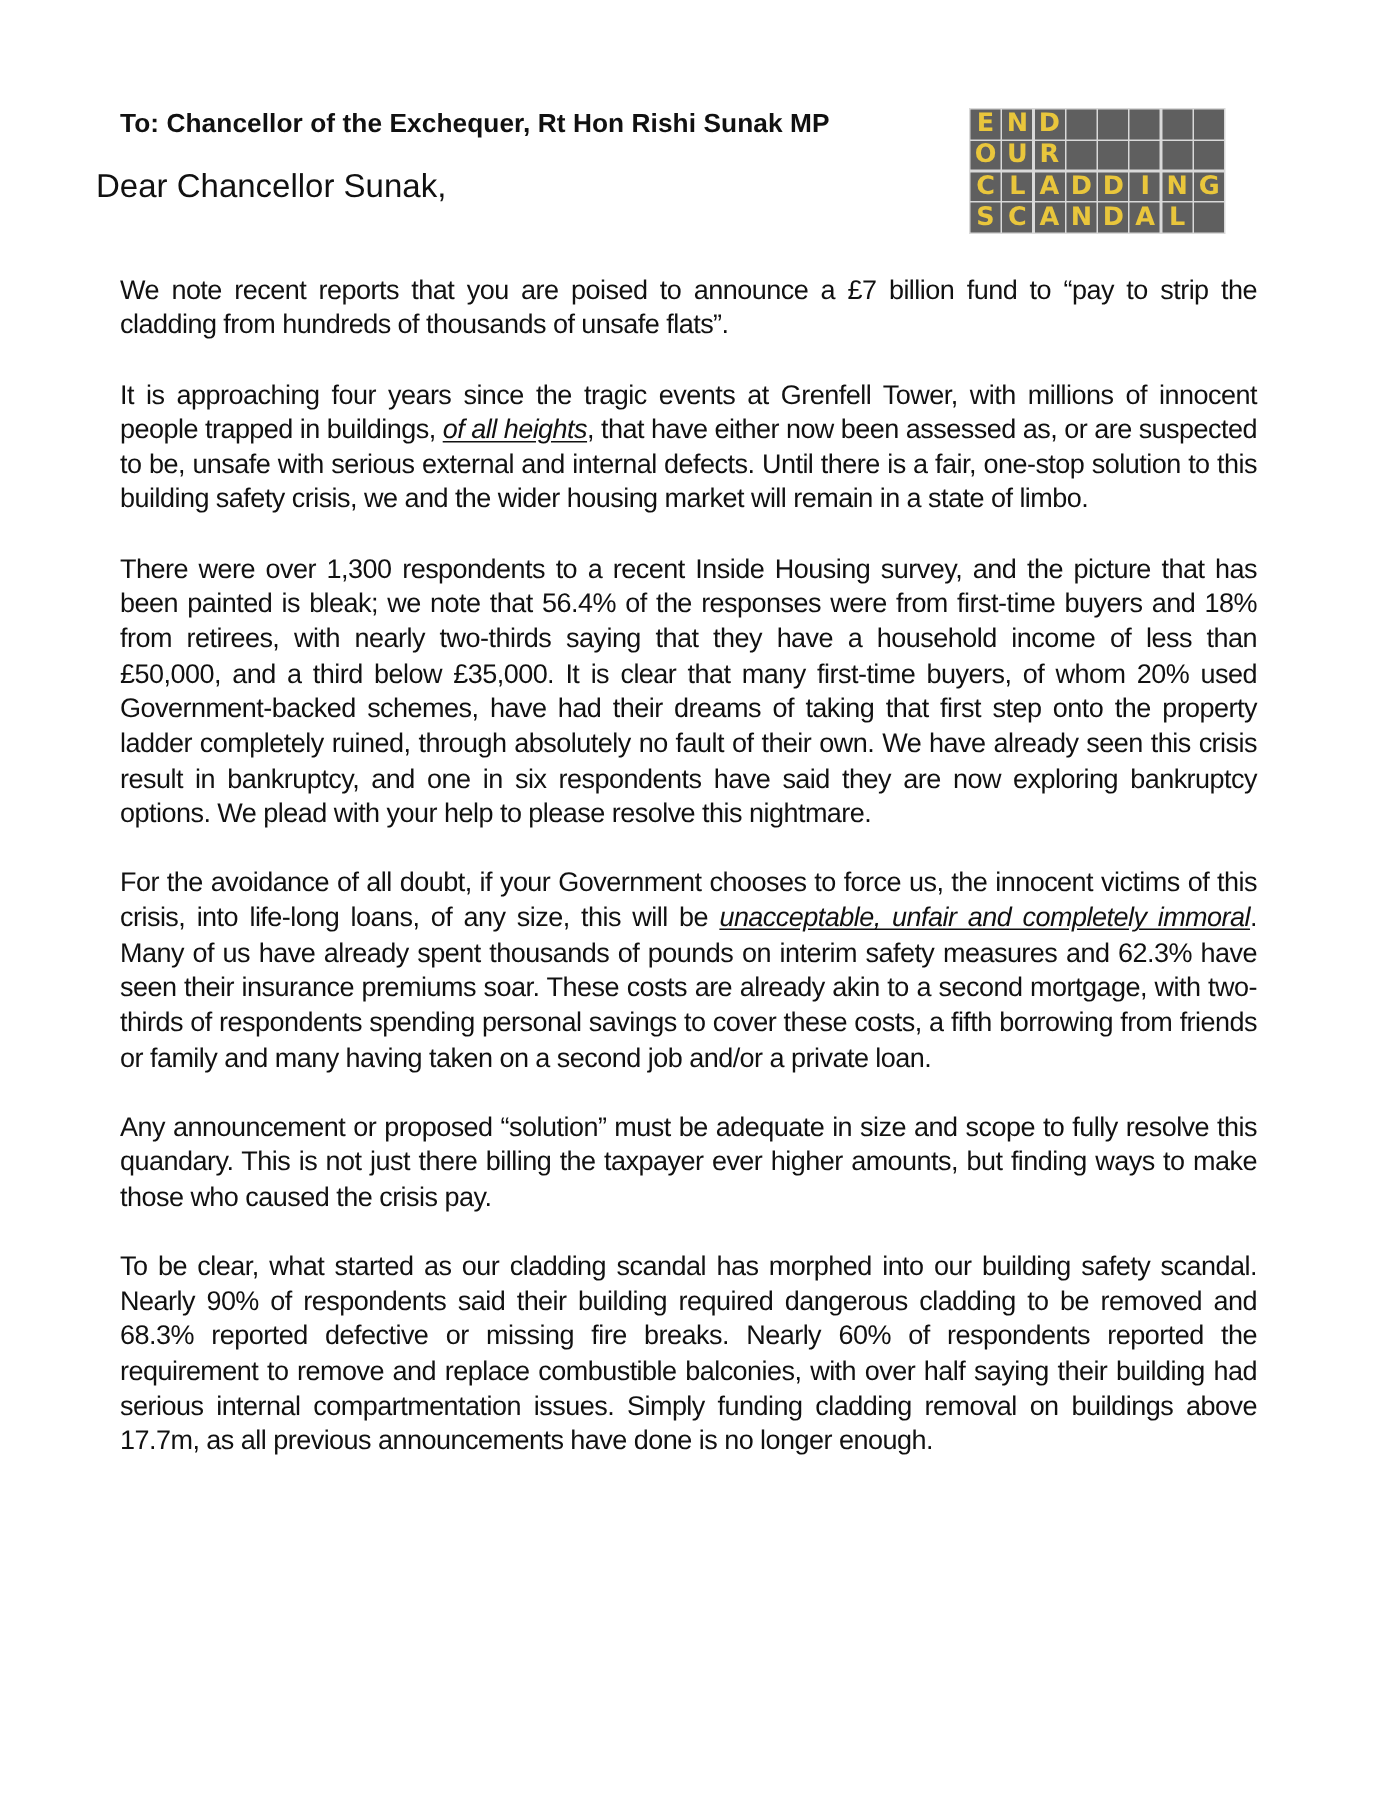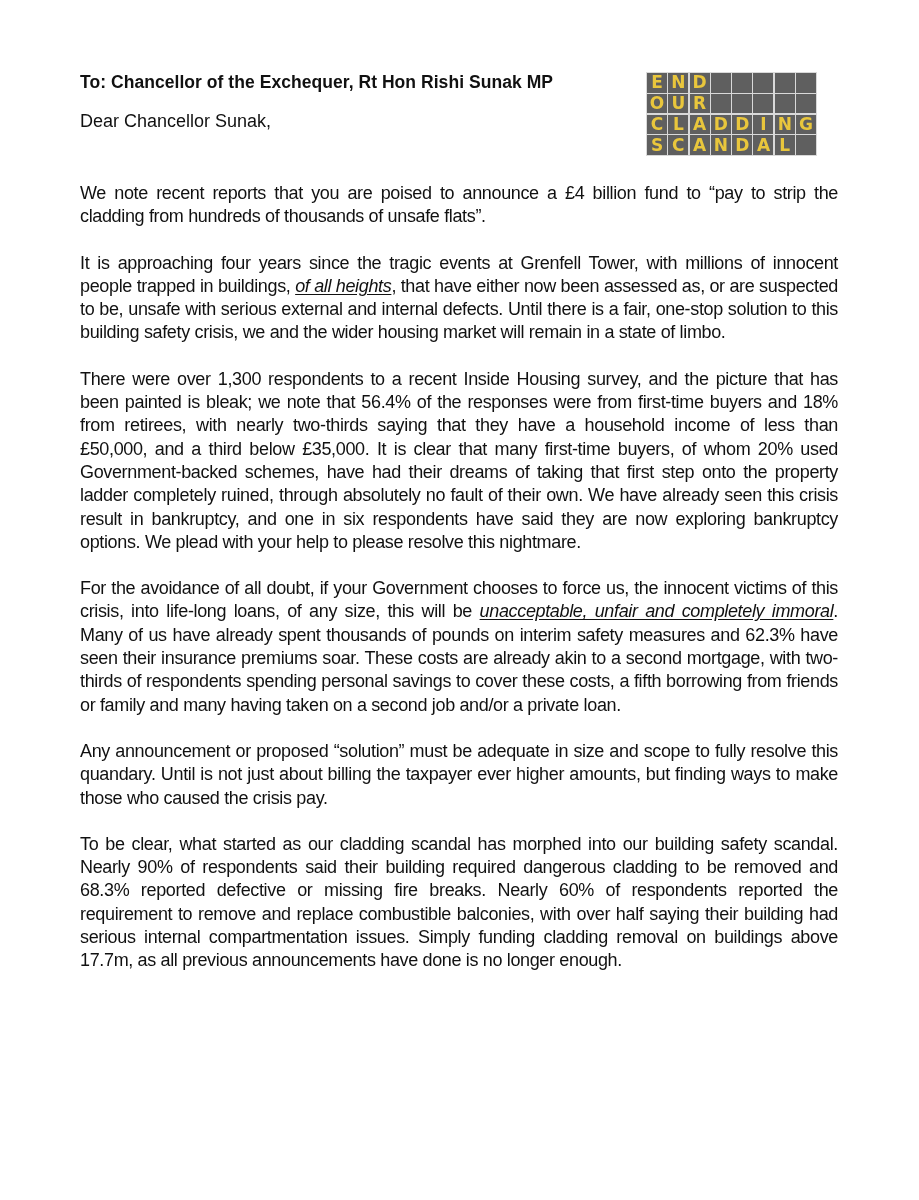--- a/index.html
+++ b/index.html
@@ -1,21 +1,21 @@
 <!DOCTYPE html>
 <html><head>
 <meta charset="utf-8">
 <style>
   html, body { margin: 0; padding: 0; background: #ffffff; }
   body { width: 919px; height: 1200px; position: relative; overflow: hidden;
          font-family: "Liberation Sans", sans-serif; color: #111111; }
   .page { position: absolute; left: 0; top: 0; width: 919px; height: 1164px; }
   .heading { position: absolute; left: 80px; top: 72px; font-size: 17.5px; font-weight: bold;
              letter-spacing: 0.05px; }
-  .salutation { position: absolute; left: 80px; top: 111px; font-size: 18px; }
+  .salutation { position: absolute; left: 64px; top: 111px; font-size: 22px; }
   .body { position: absolute; left: 80px; top: 182px; width: 758px; }
   .para { font-size: 18px; line-height: 23.3px; text-align: justify; margin: 0 0 23px 0;
           letter-spacing: -0.35px; word-spacing: 0px; }
   .u { text-decoration: underline; text-underline-offset: 2px; font-style: italic; }
   .logo { position: absolute; left: 646px; top: 72px; display: grid;
           grid-template-columns: repeat(8, 20px); grid-auto-rows: 19.5px; gap: 1.3px;
           padding: 1px; background: #d9d9d9; }
   .tile { background: #5f5f5f; color: #e9c63c; font-weight: bold; font-size: 17px;
           display: flex; align-items: center; justify-content: center; line-height: 1;
           font-family: "DejaVu Sans", sans-serif; }
@@ -57,31 +57,31 @@
       <div class="tile" style="background: rgb(95, 95, 95); color: rgb(233, 198, 60);">A</div>
       <div class="tile" style="background: rgb(95, 95, 95); color: rgb(233, 198, 60);">N</div>
       <div class="tile" style="background: rgb(95, 95, 95); color: rgb(233, 198, 60);">D</div>
       <div class="tile" style="background: rgb(95, 95, 95); color: rgb(233, 198, 60);">A</div>
       <div class="tile" style="background: rgb(95, 95, 95); color: rgb(233, 198, 60);">L</div>
       <div class="tile" style="background: rgb(95, 95, 95); color: rgb(233, 198, 60);"></div>
     </div>
 
   <div class="body" id="letter-body">
     <p class="para">
-      <span>We note recent reports that you are poised to announce a £4 billion fund to “pay to strip the cladding from hundreds of thousands of unsafe flats”.</span>
+      <span>We note recent reports that you are poised to announce a £7 billion fund to “pay to strip the cladding from hundreds of thousands of unsafe flats”.</span>
     </p>
     <p class="para">
       <span>It is approaching four years since the tragic events at Grenfell Tower, with millions of innocent people trapped in buildings, </span><span class="u">of all heights</span><span>, that have either now been assessed as, or are suspected to be, unsafe with serious external and internal defects. Until there is a fair, one-stop solution to this building safety crisis, we and the wider housing market will remain in a state of limbo.</span>
     </p>
     <p class="para">
       <span>There were over 1,300 respondents to a recent Inside Housing survey, and the picture that has been painted is bleak; we note that 56.4% of the responses were from first-time buyers and 18% from retirees, with nearly two-thirds saying that they have a household income of less than £50,000, and a third below £35,000. It is clear that many first-time buyers, of whom 20% used Government-backed schemes, have had their dreams of taking that first step onto the property ladder completely ruined, through absolutely no fault of their own. We have already seen this crisis result in bankruptcy, and one in six respondents have said they are now exploring bankruptcy options. We plead with your help to please resolve this nightmare.</span>
     </p>
     <p class="para">
       <span>For the avoidance of all doubt, if your Government chooses to force us, the innocent victims of this crisis, into life-long loans, of any size, this will be </span><span class="u">unacceptable, unfair and completely immoral</span><span>. Many of us have already spent thousands of pounds on interim safety measures and 62.3% have seen their insurance premiums soar. These costs are already akin to a second mortgage, with two-thirds of respondents spending personal savings to cover these costs, a fifth borrowing from friends or family and many having taken on a second job and/or a private loan.</span>
     </p>
     <p class="para">
-      <span>Any announcement or proposed “solution” must be adequate in size and scope to fully resolve this quandary. Until is not just about billing the taxpayer ever higher amounts, but finding ways to make those who caused the crisis pay.</span>
+      <span>Any announcement or proposed “solution” must be adequate in size and scope to fully resolve this quandary. This is not just there billing the taxpayer ever higher amounts, but finding ways to make those who caused the crisis pay.</span>
     </p>
     <p class="para">
       <span>To be clear, what started as our cladding scandal has morphed into our building safety scandal. Nearly 90% of respondents said their building required dangerous cladding to be removed and 68.3% reported defective or missing fire breaks. Nearly 60% of respondents reported the requirement to remove and replace combustible balconies, with over half saying their building had serious internal compartmentation issues. Simply funding cladding removal on buildings above 17.7m, as all previous announcements have done is no longer enough.</span>
     </p>
   </div>
 </div>
 
 </body></html>

